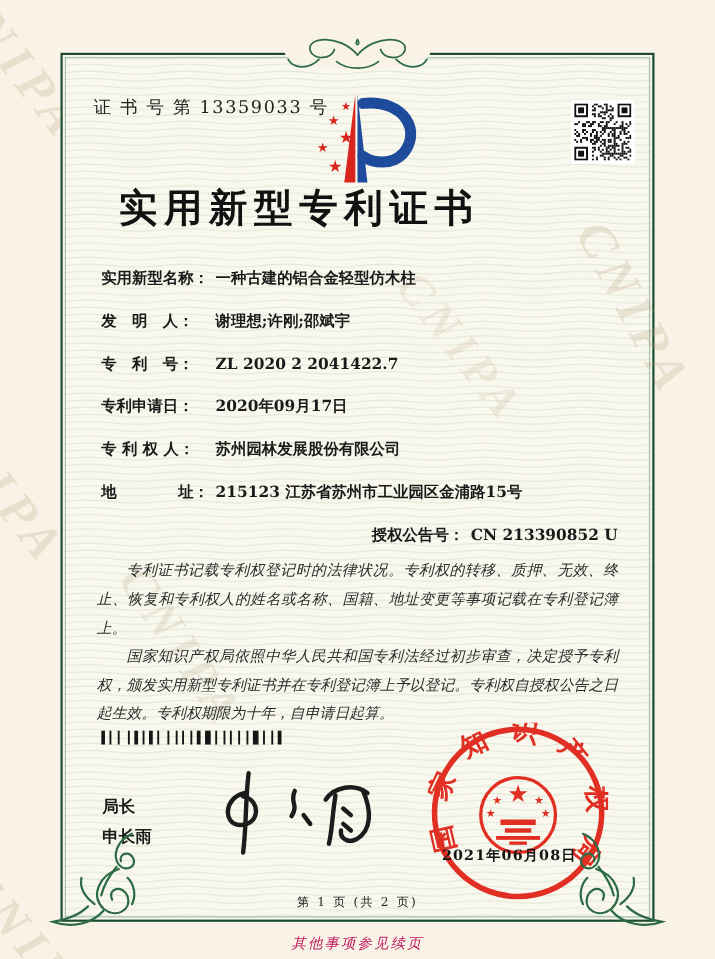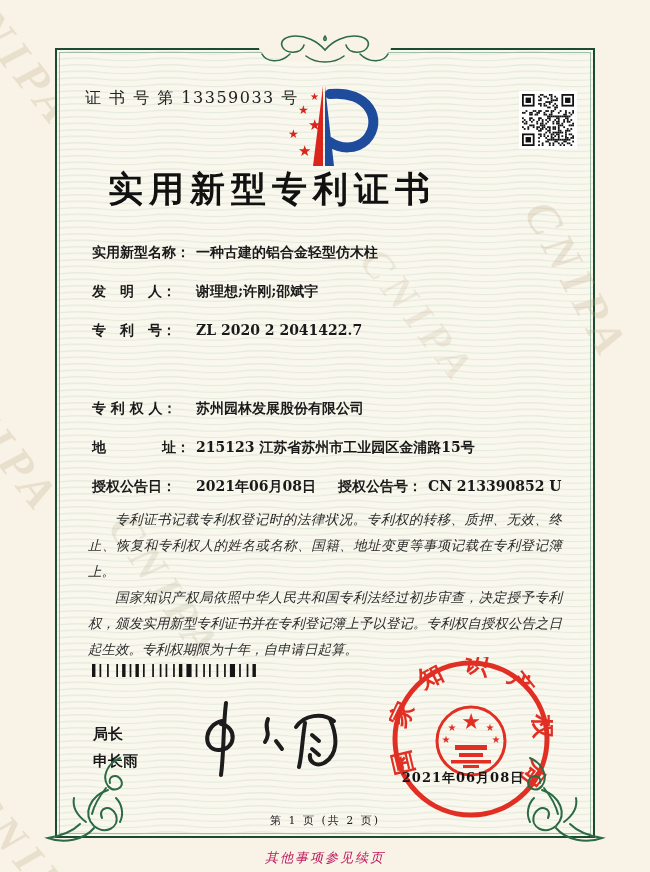--- a/index.html
+++ b/index.html
@@ -412,30 +412,30 @@
 
   <div class="field-row" style="top:244px;">
     <span class="lbl">实用新型名称：</span><span class="val">一种古建的铝合金轻型仿木柱</span>
   </div>
   <div class="field-row" style="top:283px;">
     <span class="lbl">发　明　人：</span><span class="val">谢理想;许刚;邵斌宇</span>
   </div>
   <div class="field-row" style="top:322px;">
     <span class="lbl">专　利　号：</span><span class="val">ZL 2020 2 2041422.7</span>
   </div>
+  <div class="field-row" style="top:361px;">
+    <span class="lbl">专利申请日：</span><span class="val">2020年09月17日</span>
+  </div>
   <div class="field-row" style="top:400px;">
     <span class="lbl">专 利 权 人：</span><span class="val">苏州园林发展股份有限公司</span>
   </div>
   <div class="field-row" style="top:439px;">
     <span class="lbl">地　　　　址：</span><span class="val">215123 江苏省苏州市工业园区金浦路15号</span>
   </div>
 
-  <div class="field-row" style="top:478px;">
-    <span class="lbl">授权公告日：</span><span class="val">2021年06月08日</span>
-  </div>
   <div class="field-row" style="top:478px;left:338px;">
     <span>授权公告号：</span><span class="val">CN 213390852 U</span>
   </div>
 
   <div class="paras">
     <p>专利证书记载专利权登记时的法律状况。专利权的转移、质押、无效、终止、恢复和专利权人的姓名或名称、国籍、地址变更等事项记载在专利登记簿上。</p>
     <p>国家知识产权局依照中华人民共和国专利法经过初步审查，决定授予专利权，颁发实用新型专利证书并在专利登记簿上予以登记。专利权自授权公告之日起生效。专利权期限为十年，自申请日起算。</p>
   </div>
 
   <svg class="barcode" id="bc" width="168" height="13" preserveAspectRatio="none" viewBox="0 0 98.20000000000007 13">

